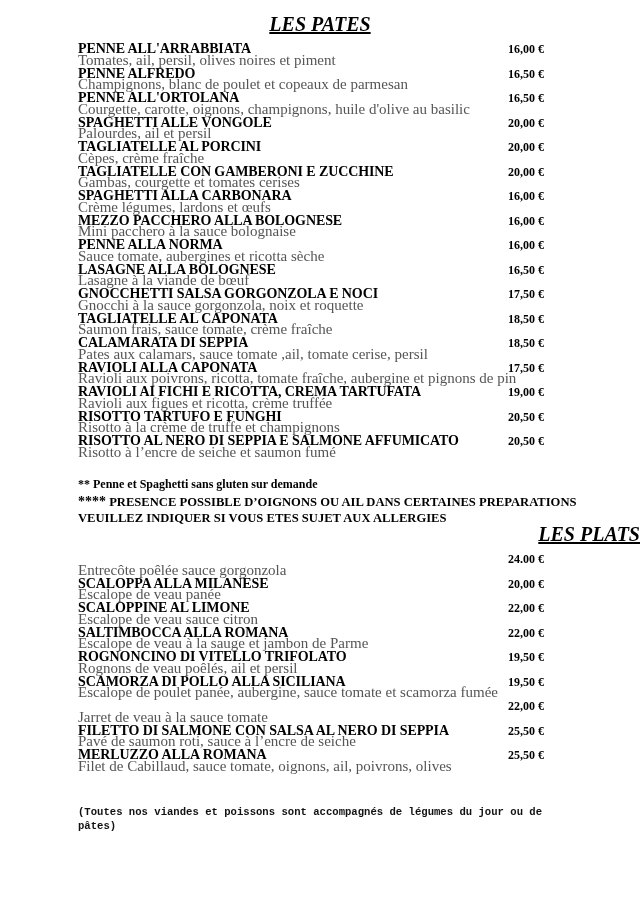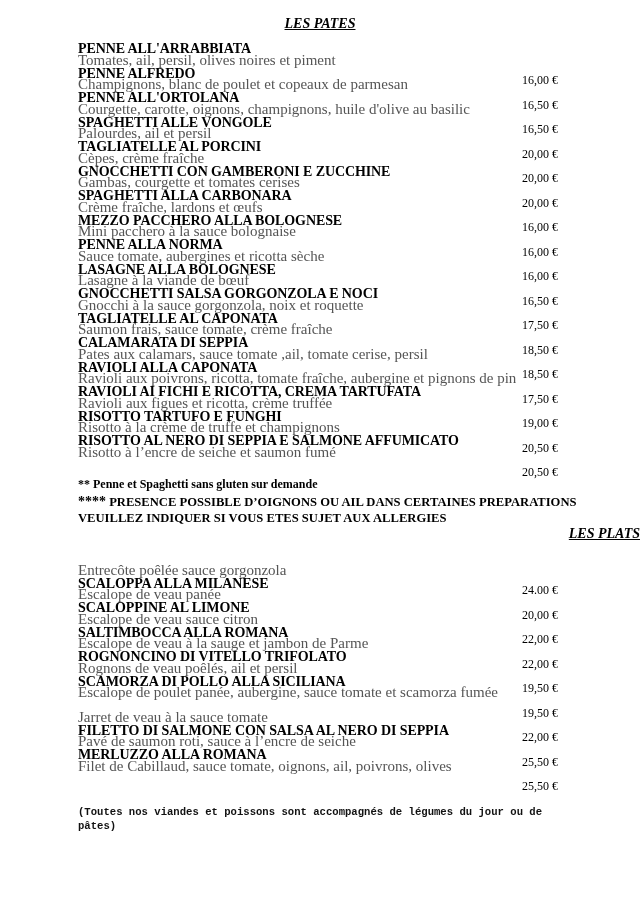--- a/index.html
+++ b/index.html
@@ -1,33 +1,33 @@
 <!DOCTYPE html>
 <html><head>
   <meta charset="utf-8">
   <style>
     html, body { margin: 0; padding: 0; background: #ffffff; }
     body { width: 640px; height: 905px; position: relative; overflow: hidden; color: #000; }
     .page { position: absolute; left: 0; top: 0; width: 640px; height: 905px; }
     .section-title {
       position: absolute; left: 0; width: 640px; text-align: center;
       font-family: "Liberation Serif", serif; font-weight: bold; font-style: italic;
-      font-size: 14px; text-decoration: underline; line-height: 20px; margin: 0;
+      font-size: 20px; text-decoration: underline; line-height: 20px; margin: 0;
     }
     .menu-list { position: absolute; left: 78px; width: 482px; margin: 0; padding: 0; list-style: none; }
     .menu-item { position: relative; height: 24.5px; }
     .item-name {
       position: absolute; left: 0; top: 0;
       font-family: "Liberation Serif", serif; font-weight: bold; font-size: 14px;
       line-height: 14px; white-space: nowrap; letter-spacing: -0.1px;
     }
     .item-price {
-      position: absolute; right: 2px; top: 0;
-      font-family: "Liberation Serif", serif; font-weight: normal; font-size: 12px;
-      line-height: 14px; white-space: nowrap; margin-top: 31px;
+      position: absolute; right: 16px; top: 0;
+      font-family: "Liberation Serif", serif; font-weight: bold; font-size: 12px;
+      line-height: 14px; white-space: nowrap;
     }
     .item-desc {
       position: absolute; left: 0; top: 12.5px;
       font-family: Liberation Serif, serif; font-size: 15px;
       line-height: 11px; color: #555; white-space: nowrap;
     }
     .note {
       position: absolute; left: 78px;
       font-family: "Liberation Serif", serif; font-weight: bold;
       white-space: nowrap; margin: 0;
@@ -68,28 +68,28 @@
     <span class="item-name">SPAGHETTI ALLE VONGOLE</span>
     <span class="item-price">20,00 €</span>
     <span class="item-desc">Palourdes, ail et persil</span>
   </li>
       <li class="menu-item">
     <span class="item-name">TAGLIATELLE AL PORCINI</span>
     <span class="item-price">20,00 €</span>
     <span class="item-desc">Cèpes, crème fraîche</span>
   </li>
       <li class="menu-item">
-    <span class="item-name">GNOCCHETTI CON GAMBERONI E ZUCCHINE</span>
+    <span class="item-name">TAGLIATELLE CON GAMBERONI E ZUCCHINE</span>
     <span class="item-price">20,00 €</span>
     <span class="item-desc">Gambas, courgette et tomates cerises</span>
   </li>
       <li class="menu-item">
     <span class="item-name">SPAGHETTI ALLA CARBONARA</span>
     <span class="item-price">16,00 €</span>
-    <span class="item-desc">Crème fraîche, lardons et œufs</span>
+    <span class="item-desc">Crème légumes, lardons et œufs</span>
   </li>
       <li class="menu-item">
     <span class="item-name">MEZZO PACCHERO ALLA BOLOGNESE</span>
     <span class="item-price">16,00 €</span>
     <span class="item-desc">Mini pacchero à la sauce bolognaise</span>
   </li>
       <li class="menu-item">
     <span class="item-name">PENNE ALLA NORMA</span>
     <span class="item-price">16,00 €</span>
     <span class="item-desc">Sauce tomate, aubergines et ricotta sèche</span>

